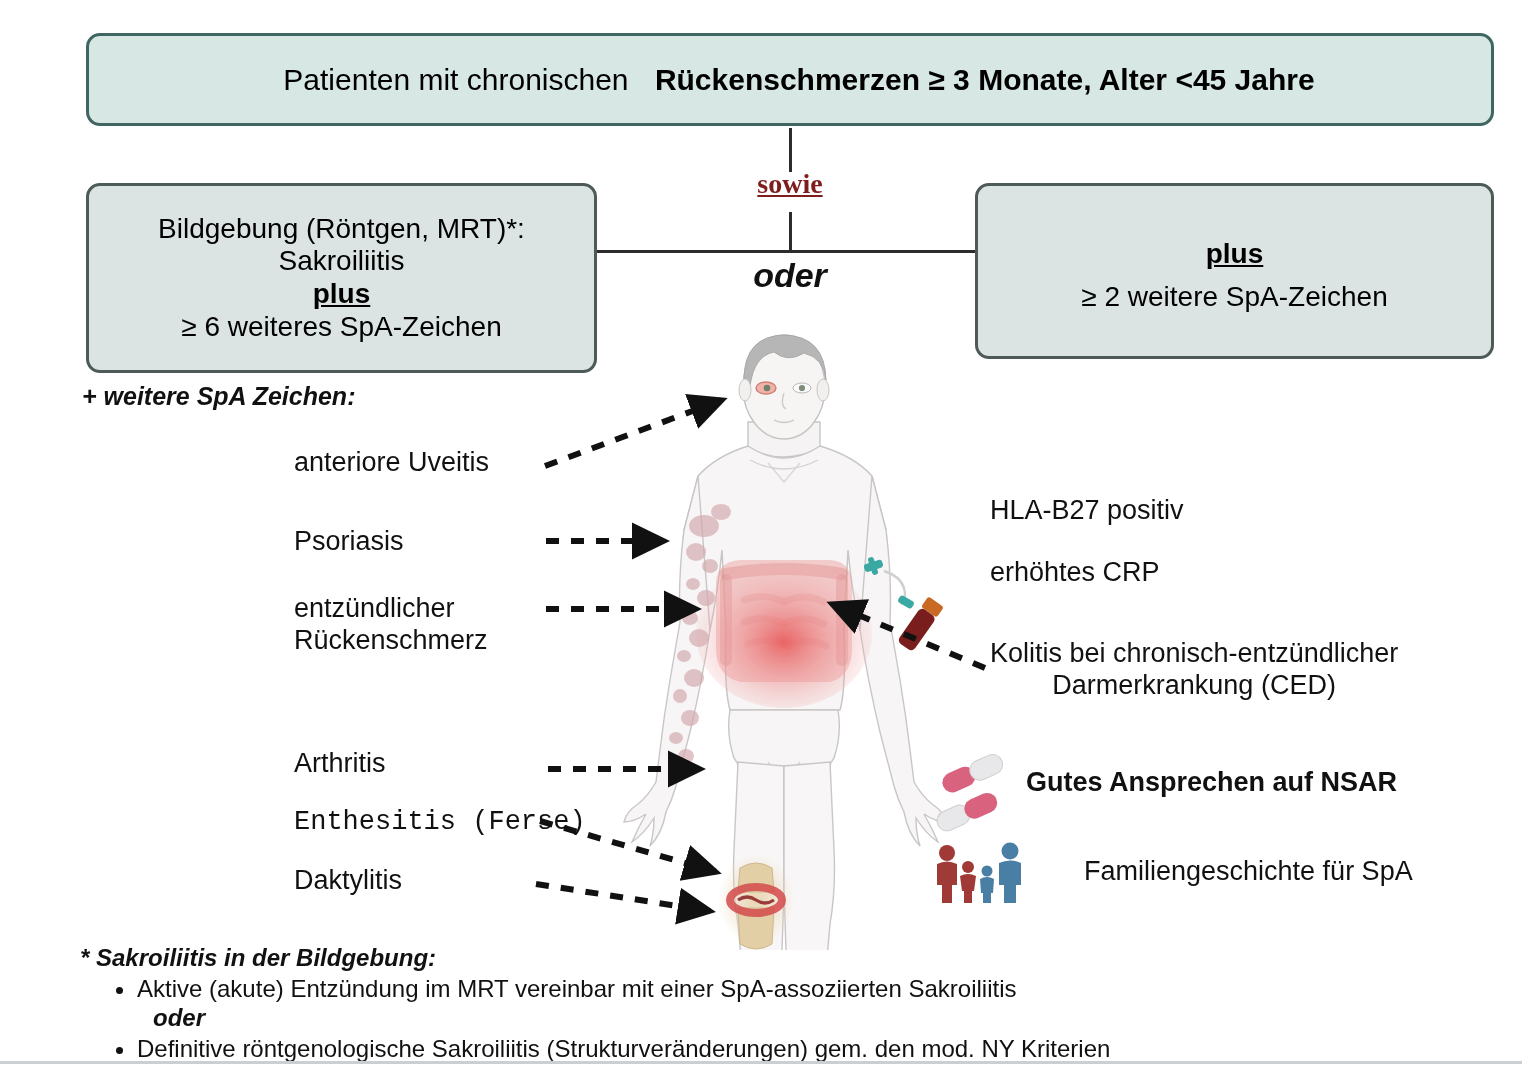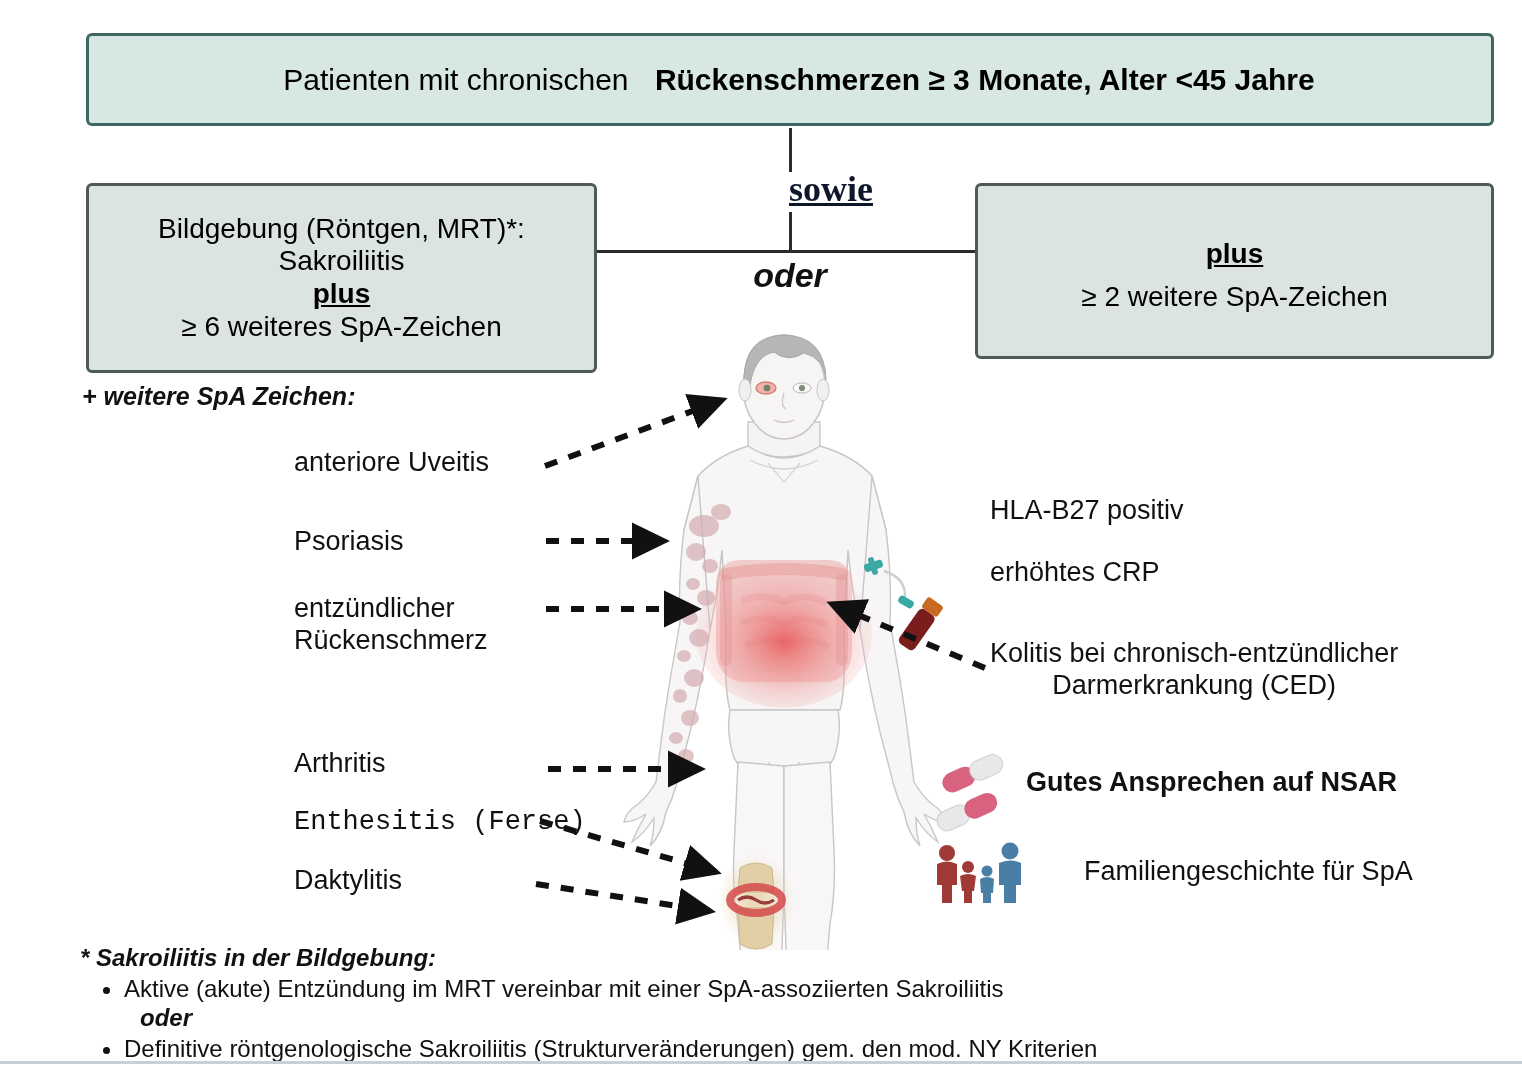--- a/index.html
+++ b/index.html
@@ -19,21 +19,21 @@
     position: absolute;
     left: 0; top: 0;
     width: 1522px;
     height: 1066px;
   }
 
   
   .node-box {
     position: absolute;
     box-sizing: border-box;
-    border-radius: 6px;
+    border-radius: 14px;
     display: flex;
     align-items: center;
     justify-content: center;
     text-align: center;
     line-height: 1.17;
   }
   #box-top {
     left: 86px; top: 33px;
     width: 1408px; height: 93px;
     background: #d7e7e3;
@@ -74,23 +74,23 @@
   #conn-vert-top { left: 789px; top: 128px; width: 3px; height: 44px; }
   #conn-vert-mid { left: 789px; top: 212px; width: 3px; height: 40px; }
   #conn-horiz    { left: 594px; top: 250px; width: 384px; height: 3px; }
 
   .conn-label {
     position: absolute;
     text-align: center;
     white-space: nowrap;
   }
   #label-sowie {
-    left: 741px; top: 168px; width: 180px;
-    font-size: 36px; font-weight: bold;
-    color: #0f172a;
+    left: 700px; top: 168px; width: 180px;
+    font-size: 28px; font-weight: bold;
+    color: #7f1d1d;
     text-decoration: underline;
     font-family: "Liberation Serif", serif;
   }
   #label-oder {
     left: 700px; top: 256px; width: 180px;
     font-size: 34px; font-weight: bold; font-style: italic;
     color: #111;
   }
 
   
@@ -130,21 +130,21 @@
   #footnote .fn-title {
     font-style: italic;
     font-weight: bold;
     margin-bottom: 2px;
   }
   #footnote ul {
     list-style: disc;
     margin: 0;
     padding-left: 44px;
   }
-  #footnote li { margin: 1px 0; line-height: 1.22; }
+  #footnote li { margin: 1px 13px; line-height: 1.22; }
   #footnote .fn-oder {
     font-style: italic;
     font-weight: bold;
     margin-left: 16px;
     display: block;
   }
   #bottom-rule {
     position: absolute;
     left: 0; top: 1061px;
     width: 1522px; height: 3px;

